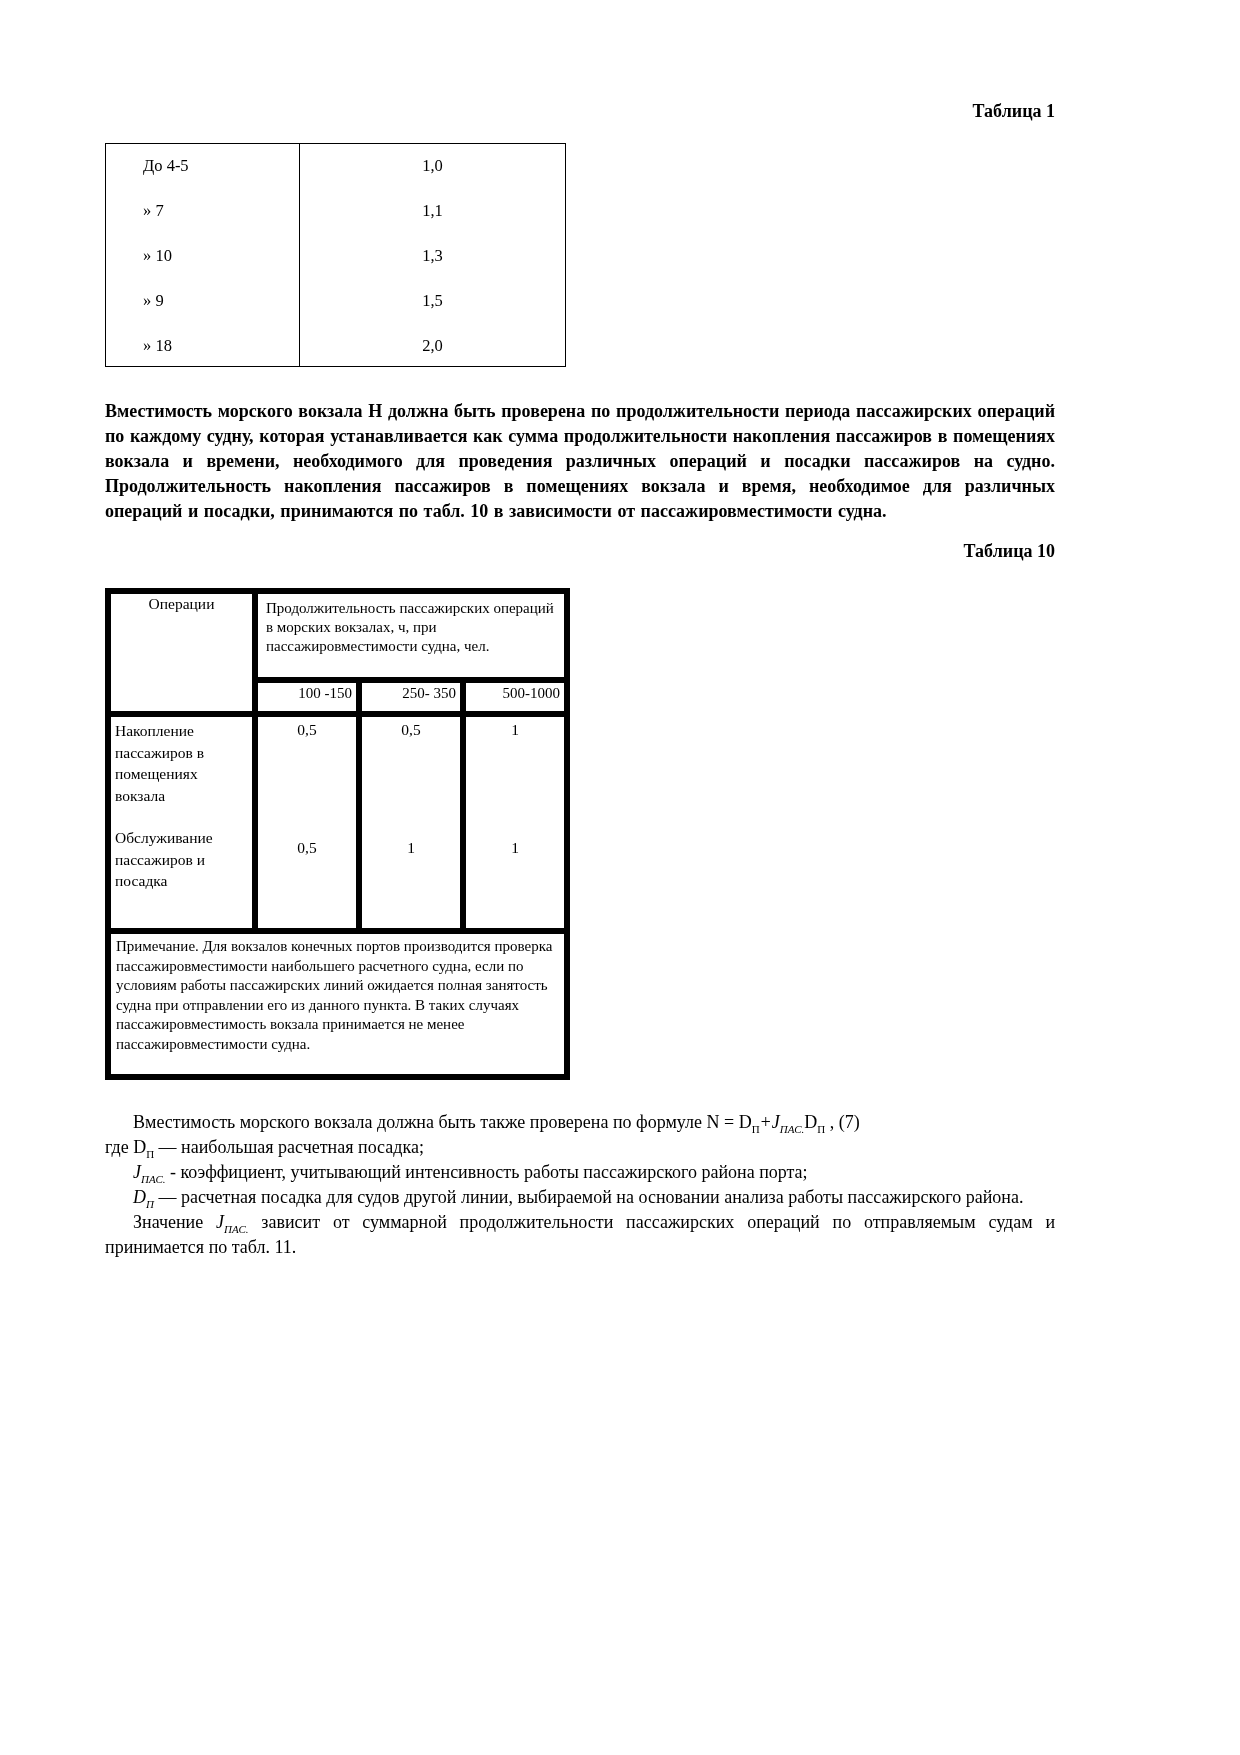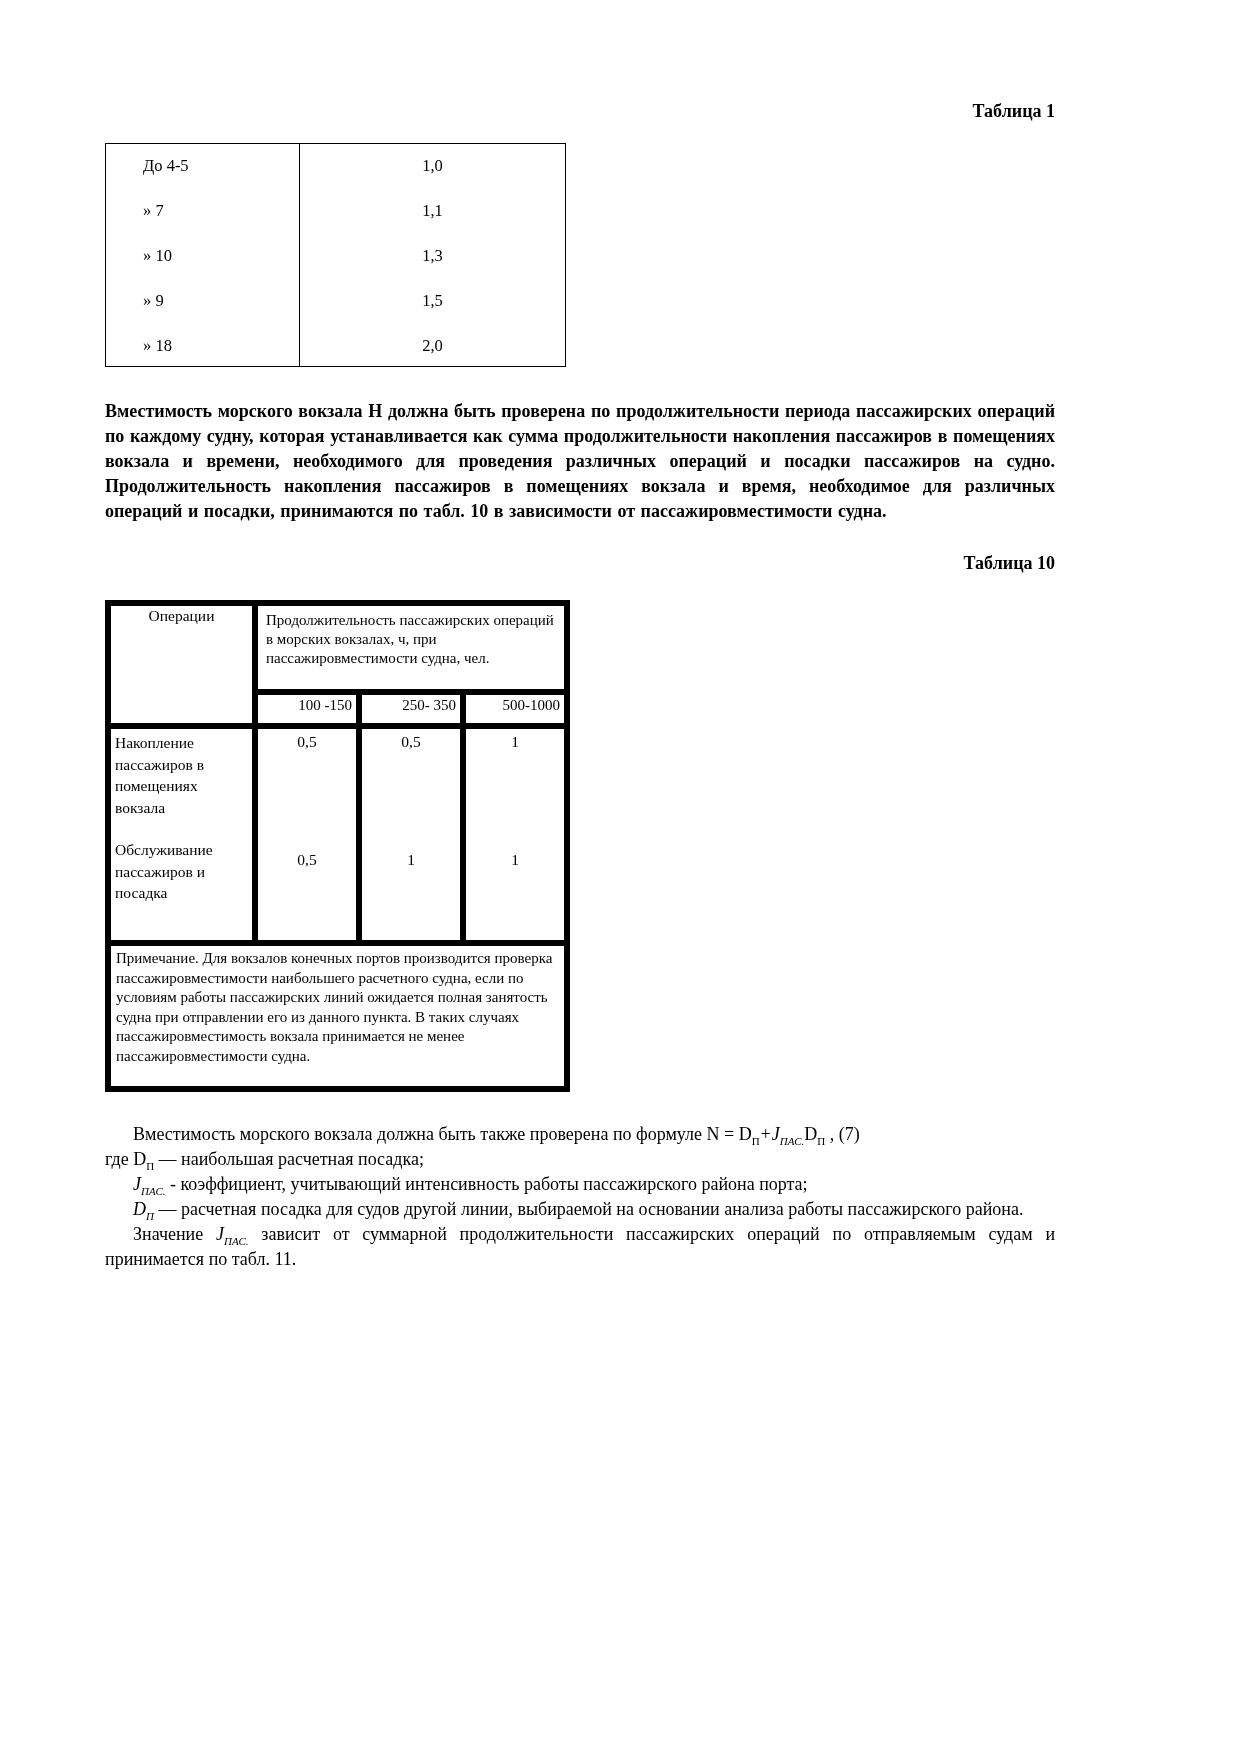--- a/index.html
+++ b/index.html
@@ -64,21 +64,21 @@
   }
   
   .para1 {
     margin: 32px 0 0 0;
     font-size: 18px;
     line-height: 25px;
     text-align: justify;
     word-spacing: 1px;
     font-weight: bold;
   }
-  .cap10 { margin-top: 28px; }
+  .cap10 { margin-top: 16px; }
   
   table.t10 {
     border-collapse: collapse;
     margin-top: 26px;
     table-layout: fixed;
     font-size: 15px;
   }
   table.t10 td {
     border: 6px solid #000000;
     vertical-align: top;

